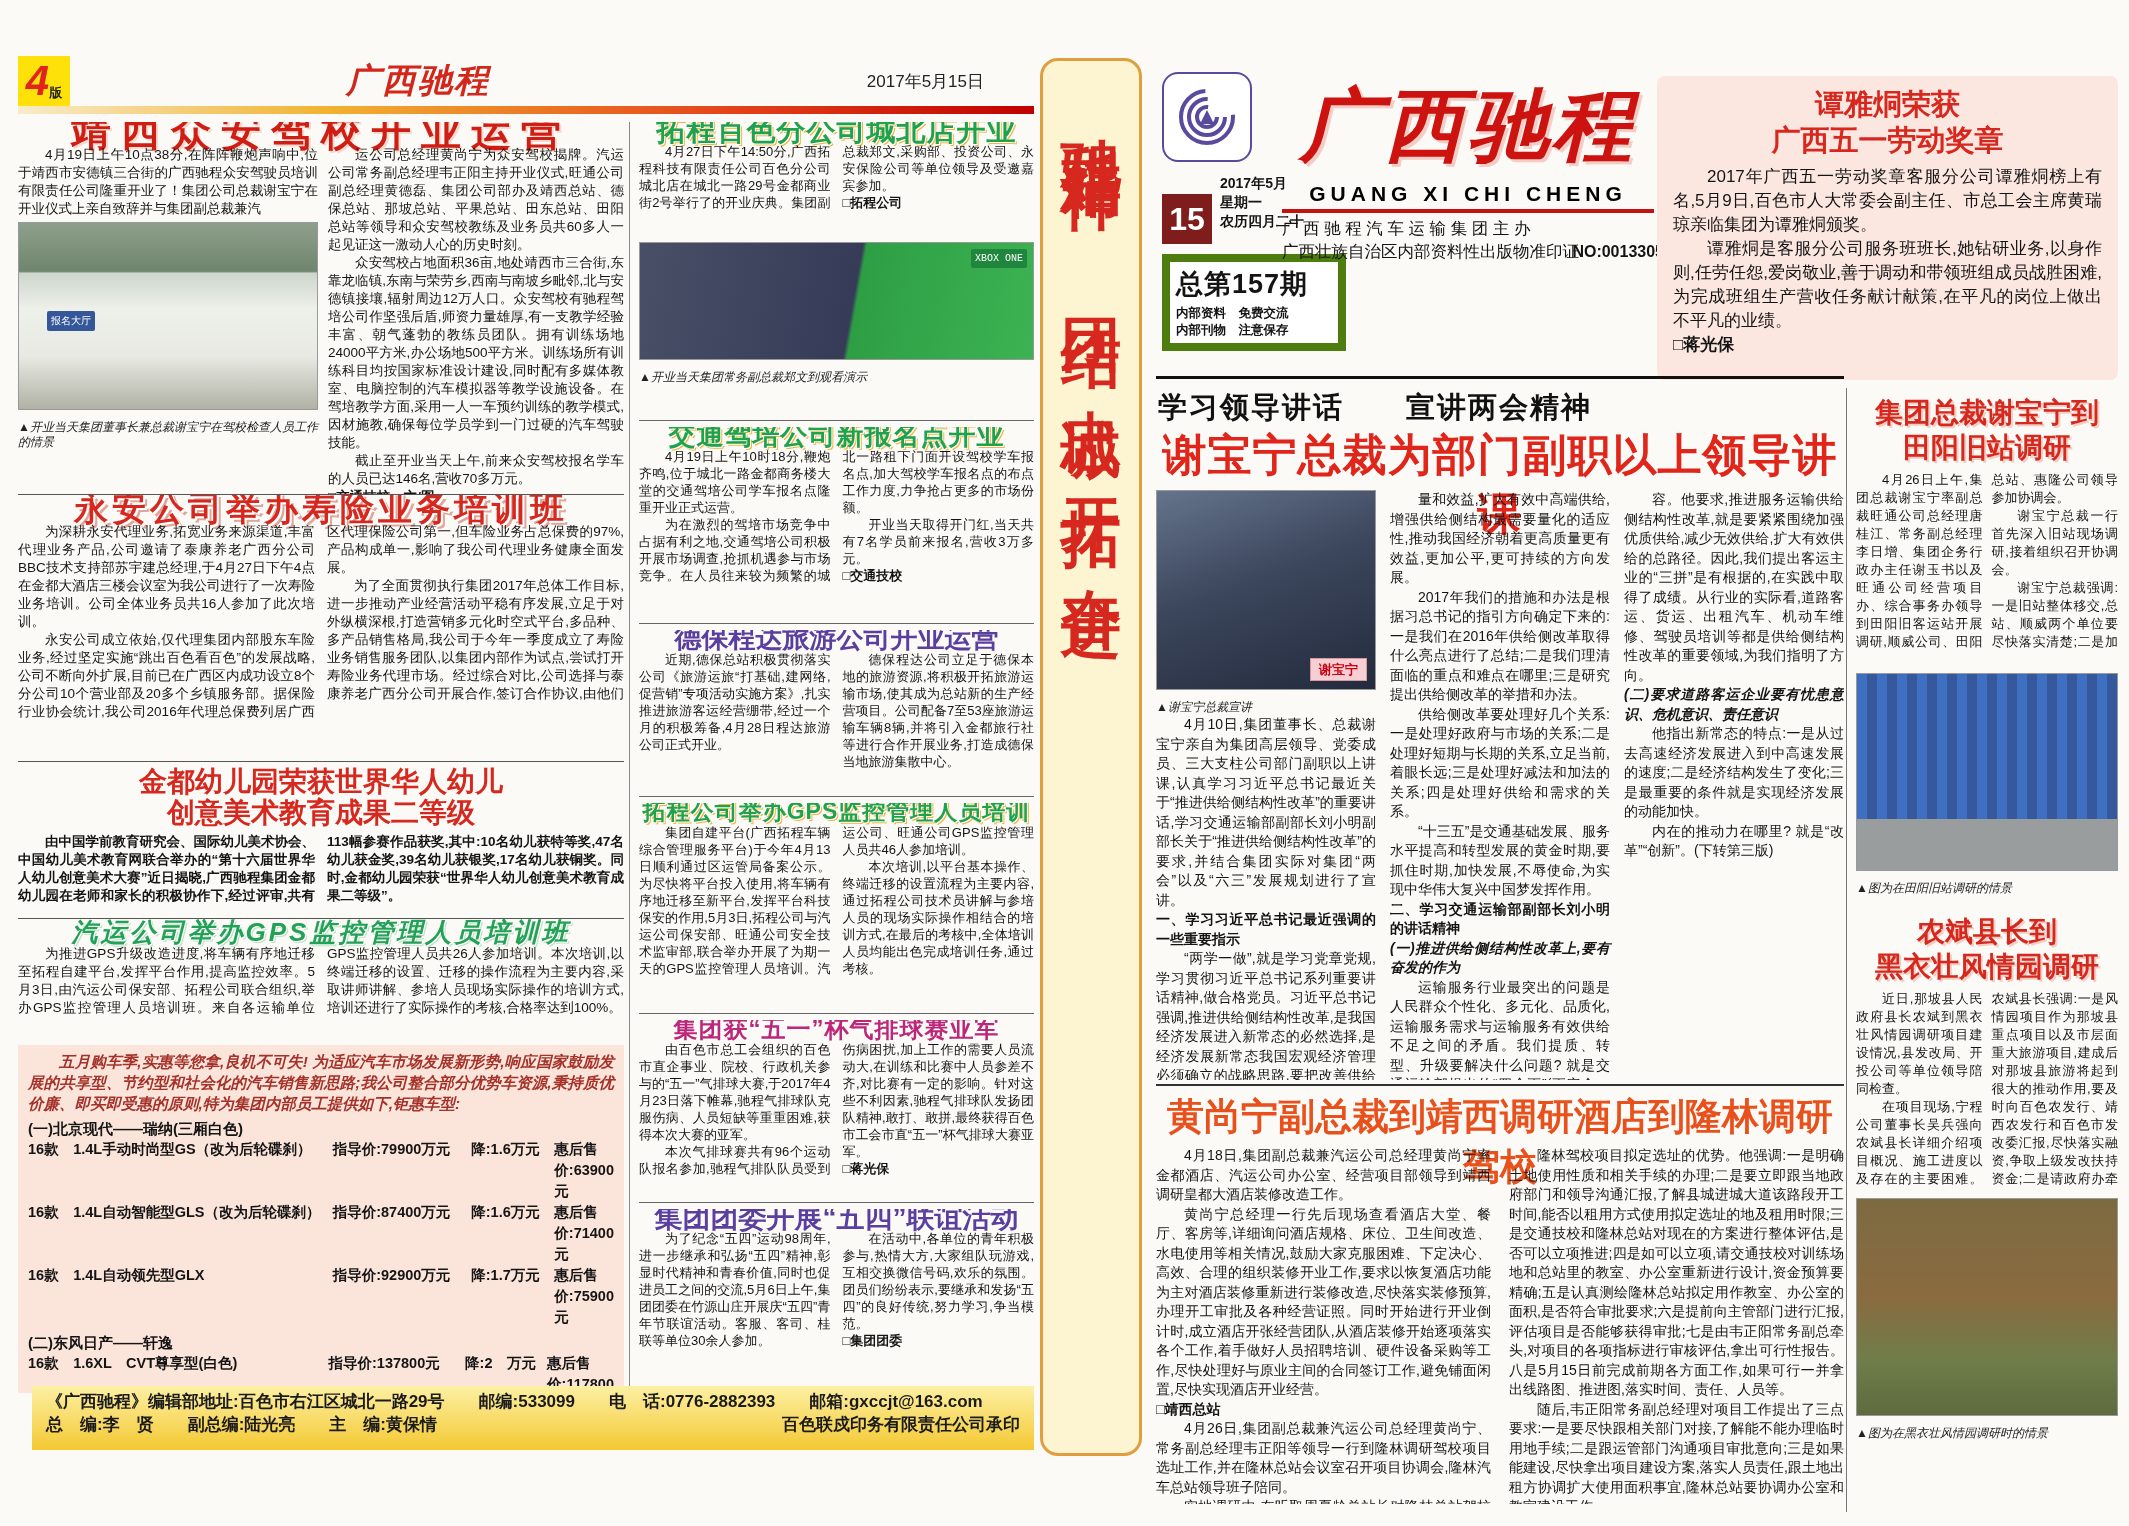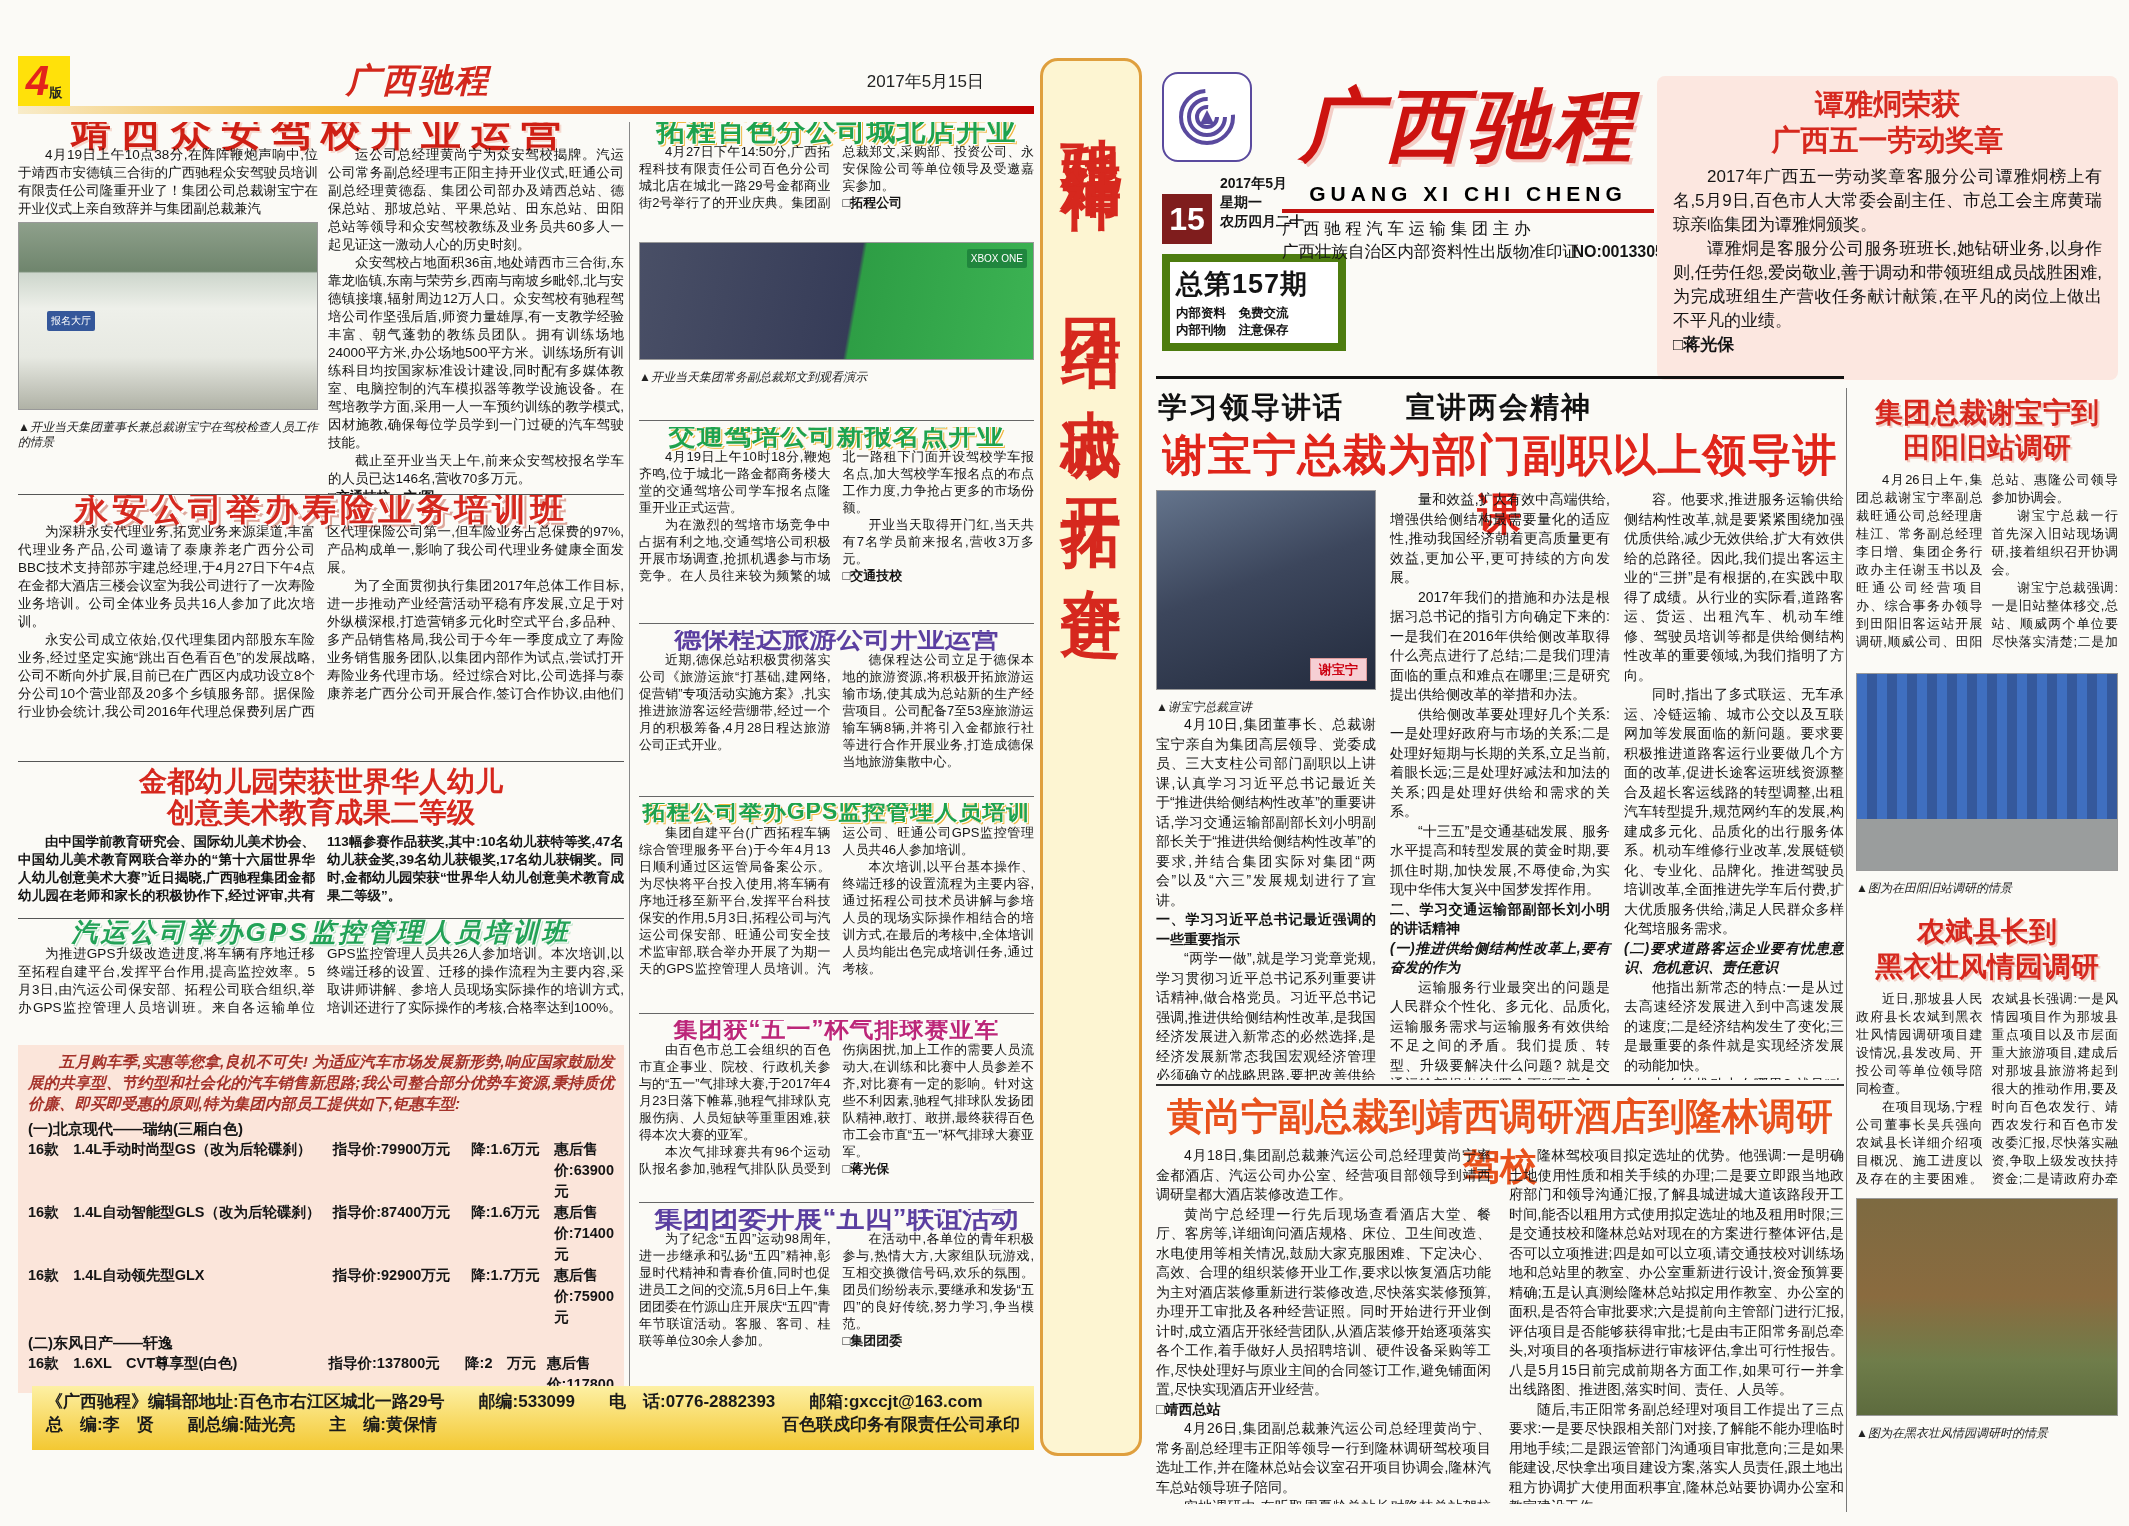--- a/index.html
+++ b/index.html
@@ -116,21 +116,21 @@
   #a2-body{position:absolute;left:0;top:1088px;width:688px;height:358px;display:flex;gap:18px;overflow:hidden;}
   .a2-col{flex:1;font-size:14px;line-height:19.5px;}
   
   #rc-div{position:absolute;left:690px;top:330px;bottom:10px;width:1px;background:#777;}
   .rc{position:absolute;left:700px;width:262px;}
   .rc-title{color:#d6281e;font-size:28px;font-weight:900;text-align:center;line-height:1.25;
       text-shadow:2px 2px 0 #f2cfc5;}
   .rc-body{font-size:13px;line-height:18px;column-count:2;column-gap:9px;overflow:hidden;}
   
   .g-school{background:linear-gradient(180deg,#8ea08b 0%,#6f856d 26%,#cdd6cc 27%,#eef0ea 46%,#e7e9e2 72%,#b0b2a6 100%);}
-  .g-store{background:linear-gradient(100deg,#494f66 0%,#363c58 54%,#2e9e45 55%,#3cb353 100%);}
+  .g-store{background:linear-gradient(100deg,#494f66 0%,#363c58 54%,#2e9e45 55%,#3cb353 100%);font-family:Liberation Mono, monospace;}
   .g-speaker{background:linear-gradient(160deg,#64748c 0%,#3c465c 45%,#232b3d 100%);}
   .g-fence{background:repeating-linear-gradient(90deg,#3f6fc0 0 10px,#35599c 10px 20px);}
   .g-fence:after{content:"";position:absolute;left:0;right:0;bottom:0;height:26%;background:#9a9d9d;}
   .g-hill{background:linear-gradient(180deg,#7d6a41 0%,#8a6b3f 45%,#6f7d4a 75%,#5d6b3e 100%);}
 </style>
 </head>
 <body>
 
 <div id="left-page" class="abs">
   <div class="lp-header">
@@ -380,21 +380,20 @@
       <p class="bp">量和效益,扩大有效中高端供给,增强供给侧结构最需要量化的适应性,推动我国经济朝着更高质量更有效益,更加公平,更可持续的方向发展。</p>
       <p class="bp">2017年我们的措施和办法是根据习总书记的指引方向确定下来的:一是我们在2016年供给侧改革取得什么亮点进行了总结;二是我们理清面临的重点和难点在哪里;三是研究提出供给侧改革的举措和办法。</p>
       <p class="bp">供给侧改革要处理好几个关系:一是处理好政府与市场的关系;二是处理好短期与长期的关系,立足当前,着眼长远;三是处理好减法和加法的关系;四是处理好供给和需求的关系。</p>
       <p class="bp">“十三五”是交通基础发展、服务水平提高和转型发展的黄金时期,要抓住时期,加快发展,不辱使命,为实现中华伟大复兴中国梦发挥作用。</p>
       <p class="sub">二、学习交通运输部副部长刘小明的讲话精神</p>
       <p class="subk">(一)推进供给侧结构性改革上,要有奋发的作为</p>
       <p class="bp">运输服务行业最突出的问题是人民群众个性化、多元化、品质化,运输服务需求与运输服务有效供给不足之间的矛盾。我们提质、转型、升级要解决什么问题? 就是交通运输部提出的“四个更”(更安全、更舒适、更便捷、更经济),是不是掌握了这个矛盾的关键板。</p>
     </div>
     <div class="ma-col">
       <p class="bp">容。他要求,推进服务运输供给侧结构性改革,就是要紧紧围绕加强优质供给,减少无效供给,扩大有效供给的总路径。因此,我们提出客运主业的“三拼”是有根据的,在实践中取得了成绩。从行业的实际看,道路客运、货运、出租汽车、机动车维修、驾驶员培训等都是供给侧结构性改革的重要领域,为我们指明了方向。</p>
-      <p class="bp">同时,指出了多式联运、无车承运、冷链运输、城市公交以及互联网加等发展面临的新问题。要求要积极推进道路客运行业要做几个方面的改革,促进长途客运班线资源整合及超长客运线路的转型调整,出租汽车转型提升,规范网约车的发展,构建成多元化、品质化的出行服务体系。机动车维修行业改革,发展链锁化、专业化、品牌化。推进驾驶员培训改革,全面推进先学车后付费,扩大优质服务供给,满足人民群众多样化驾培服务需求。</p>
       <p class="subk">(二)要求道路客运企业要有忧患意识、危机意识、责任意识</p>
       <p class="bp">他指出新常态的特点:一是从过去高速经济发展进入到中高速发展的速度;二是经济结构发生了变化;三是最重要的条件就是实现经济发展的动能加快。</p>
       <p class="bp">内在的推动力在哪里? 就是“改革”“创新”。(下转第三版)</p>
     </div>
   </div>
 
   <div id="a2-rule"></div>
   <div id="a2-headline">黄尚宁副总裁到靖西调研酒店到隆林调研驾校</div>
   <div id="a2-body">
     <div class="a2-col">

